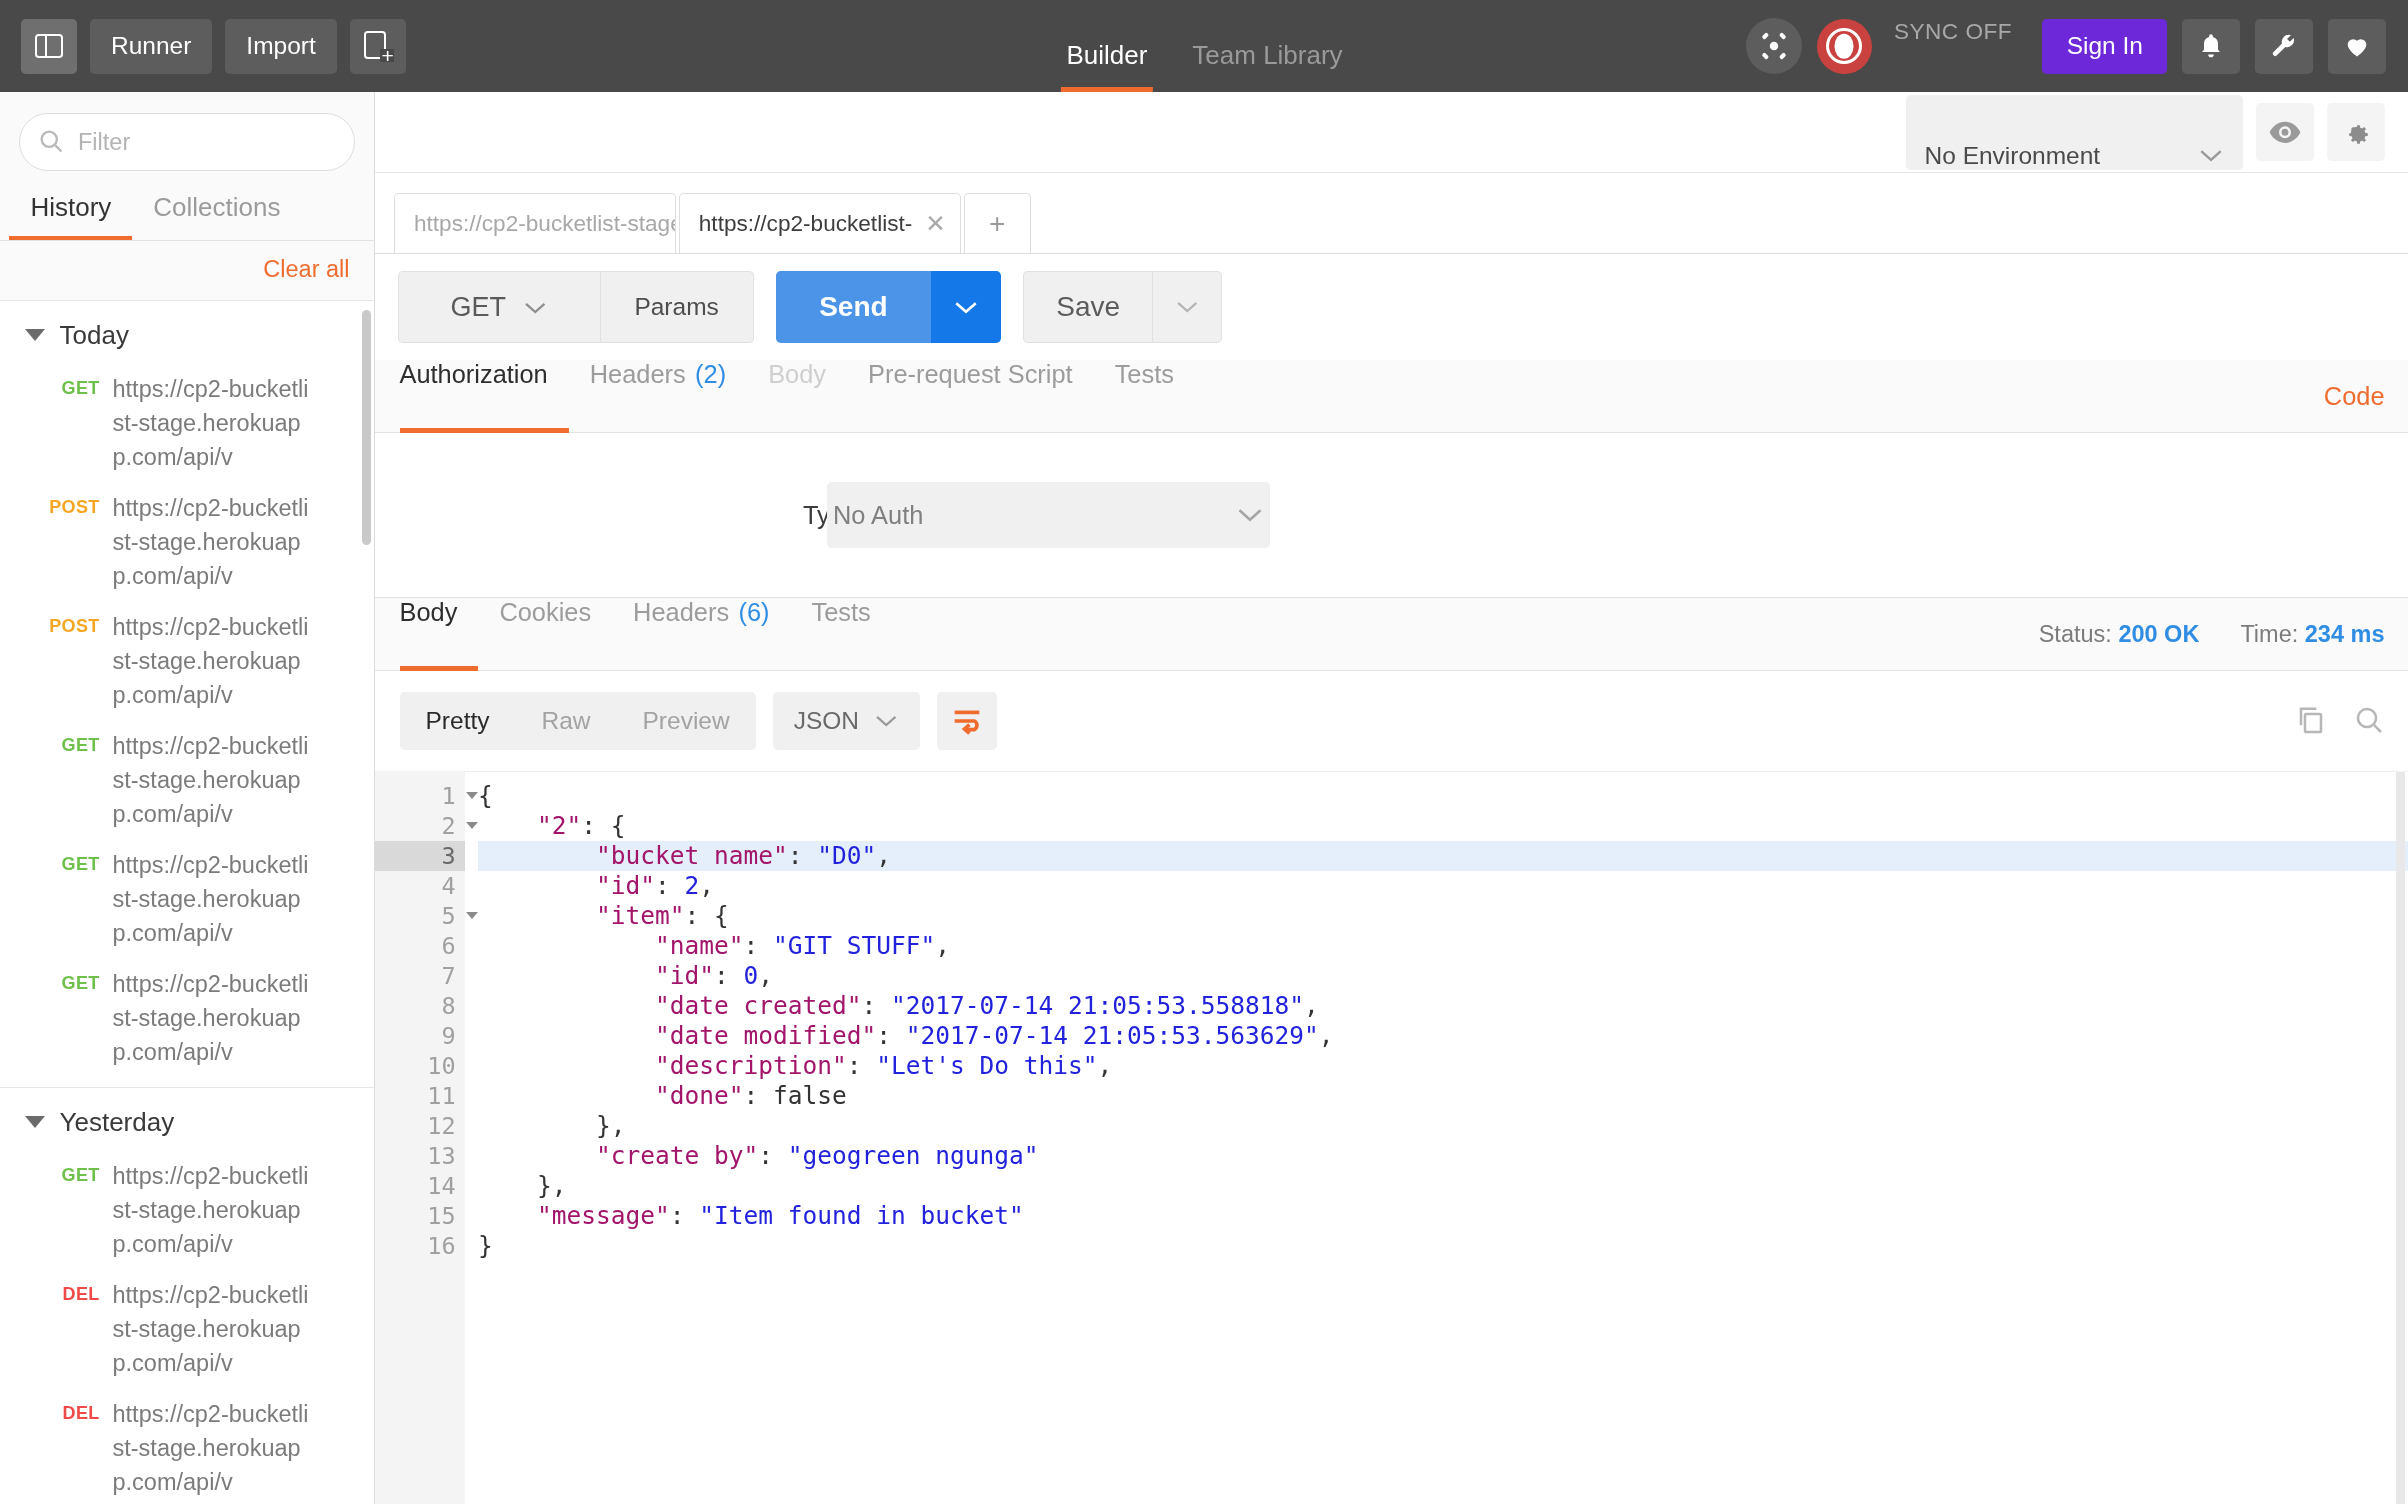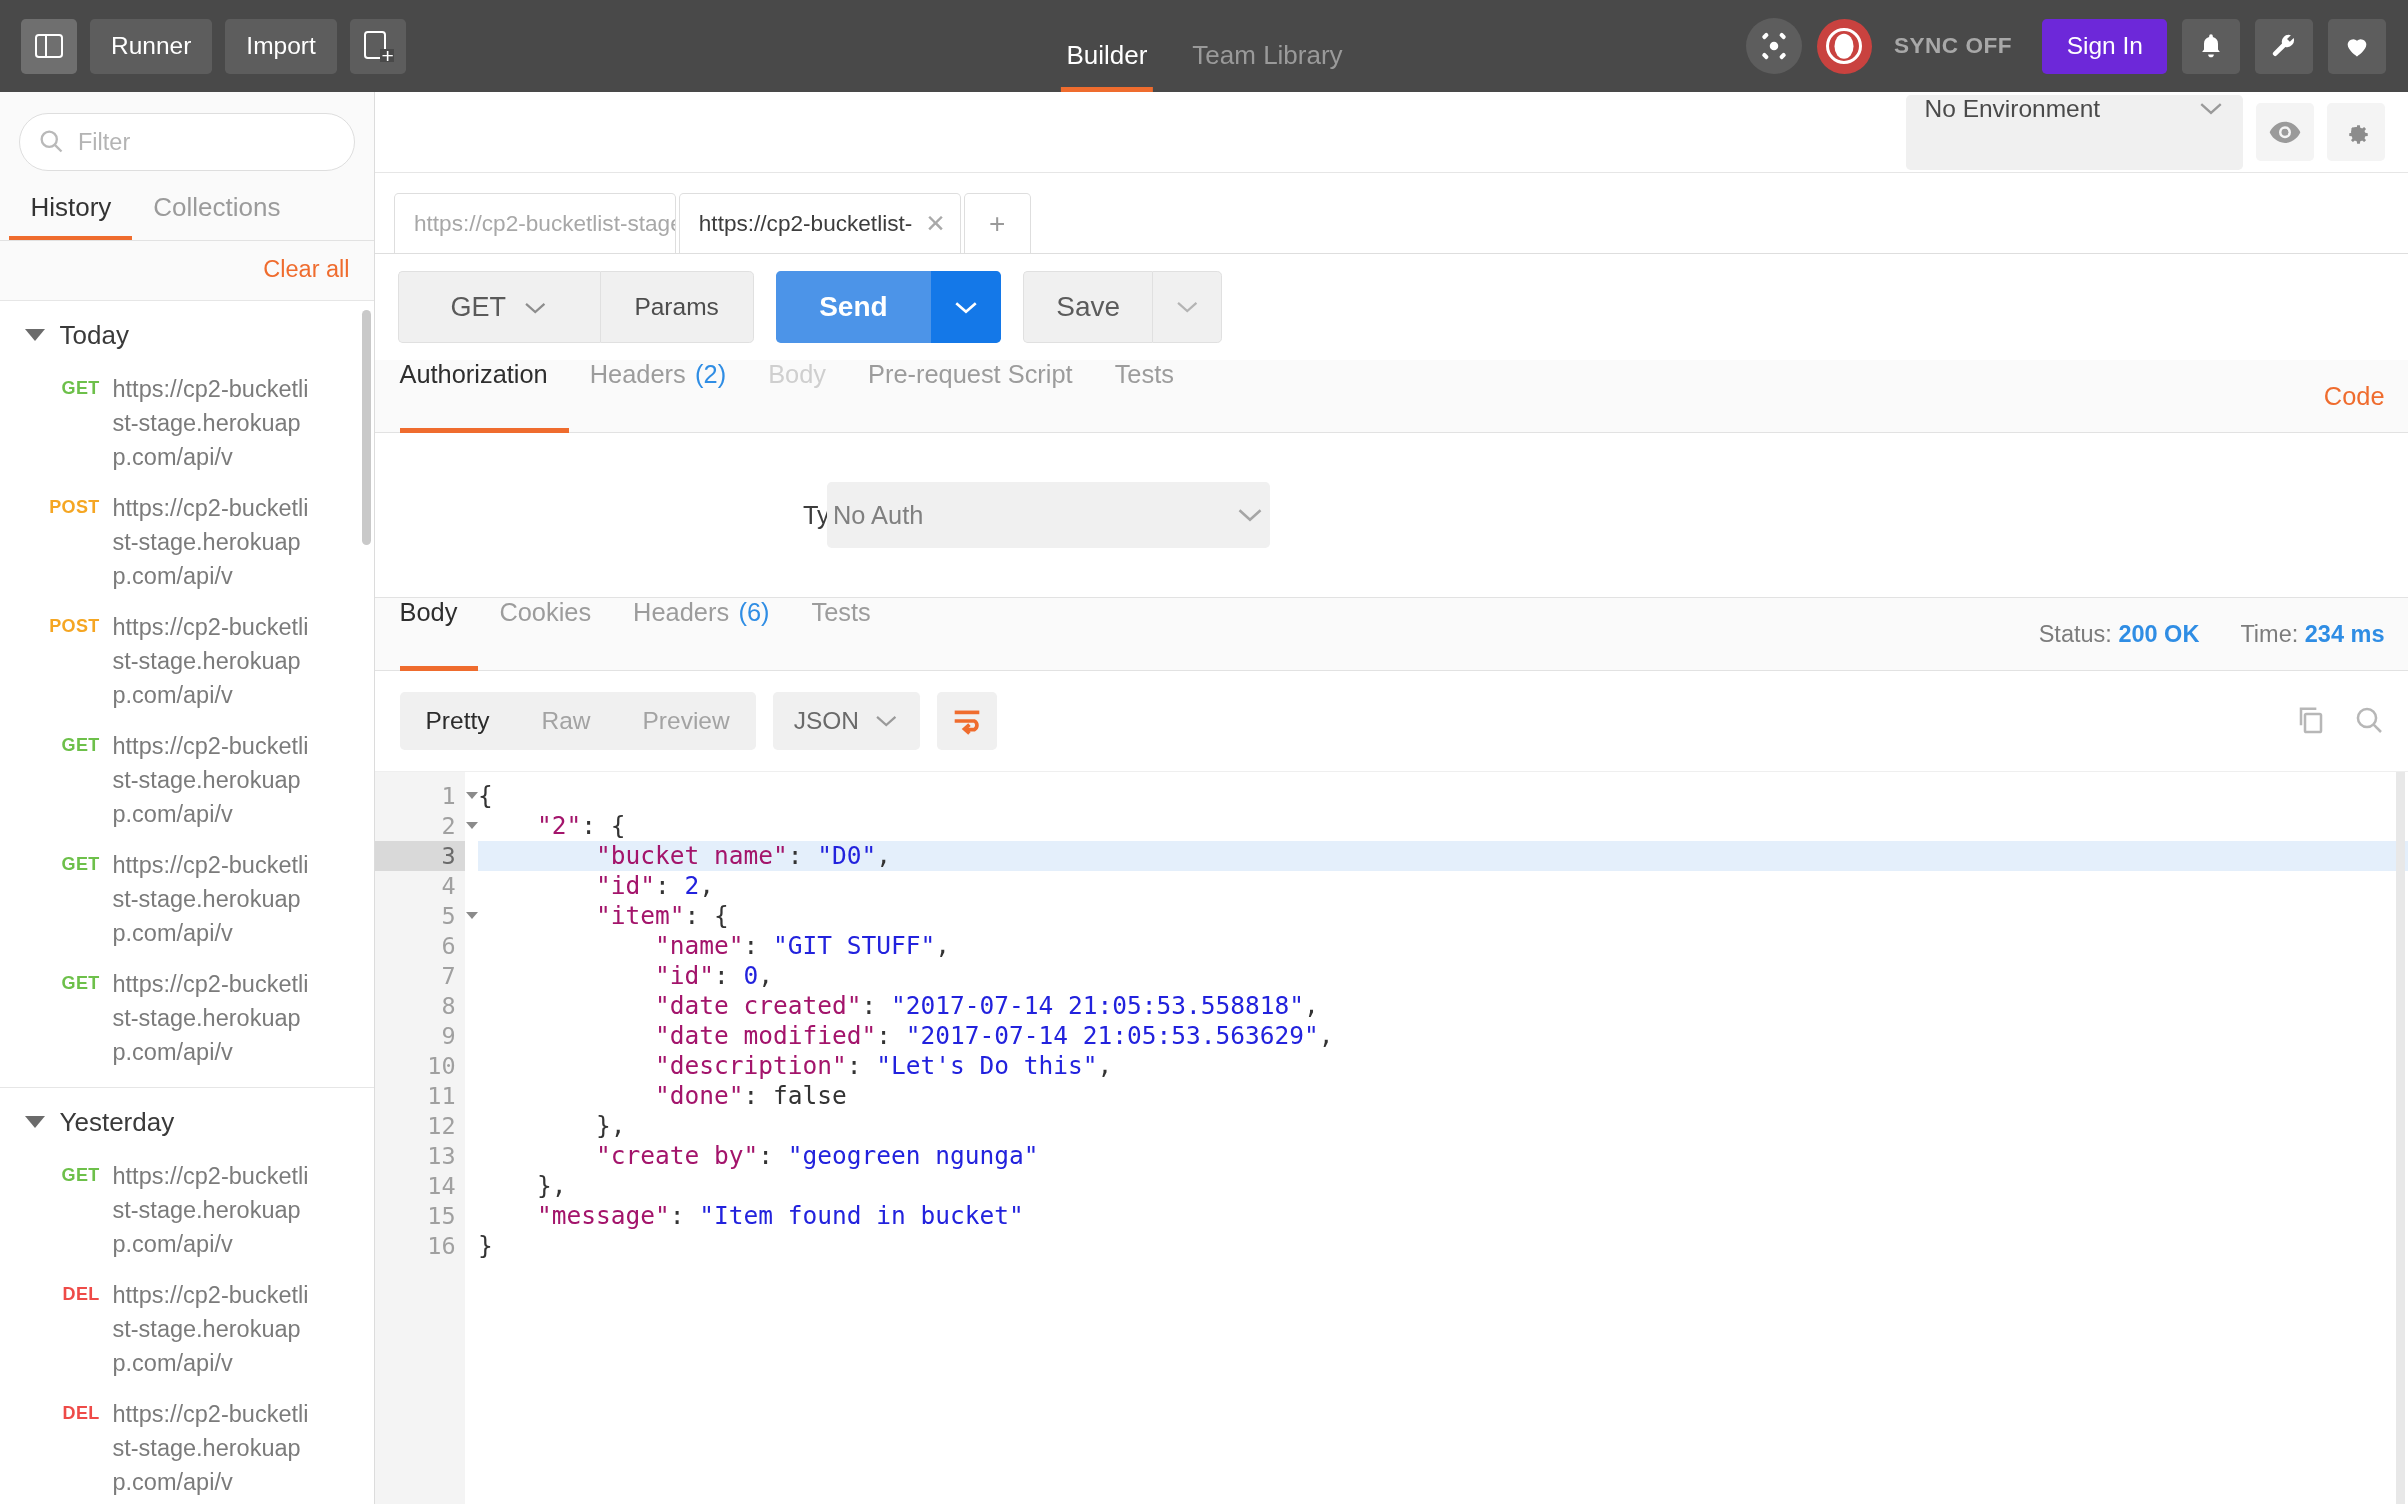--- a/index.html
+++ b/index.html
@@ -58,21 +58,21 @@
   }
 
   .tb-right {
     margin-left: auto; display: flex; align-items: center; gap: 15px;
     padding-right: 22.6px;
   }
   .circ-btn {
     width: 56px; height: 56px; border-radius: 50%; background: #5d5d5d;
     display: flex; align-items: center; justify-content: center; cursor: pointer;
   }
-  .sync-wrap { display: flex; align-items: center; gap: 22px; margin-right: 15px; font-weight: bold; }
+  .sync-wrap { display: flex; gap: 22px; margin-right: 15px; }
   .sync-dot {
     width: 55px; height: 55px; border-radius: 50%; background: #c9423f;
     display:flex; align-items:center; justify-content:center; position:relative;
   }
   .sync-dot .ring {
     width: 36px; height: 36px; border-radius: 50%; border: 3.8px solid #fff;
     position: relative;
   }
   .sync-dot .core {
     position:absolute; left:50%; top:50%; transform: translate(-50%,-50%);
@@ -165,21 +165,21 @@
   
   .main { flex: 1; display: flex; flex-direction: column; min-width: 0; background:#fff; }
 
   .env-row {
     height: 81px; flex: 0 0 81px; display: flex; align-items: center;
     justify-content: flex-end; padding-right: 24.5px; gap: 13px;
     border-bottom: 0.9px solid #e6e6e6; background: #fff;
   }
   .env-select {
     width: 337px; height: 75px; background: #f0f0f0; border-radius: 4.7px;
-    display: flex; align-items: flex-start; justify-content: space-between;
+    display: flex; align-items: flex-end; justify-content: space-between;
     padding: 0 19px; font-size: 24.5px; color: #4a4a4a; cursor: pointer;
   }
   .env-icon-btn {
     width: 58px; height: 58px; background: #f4f4f4; border-radius: 4.7px;
     display: flex; align-items: center; justify-content: center; cursor: pointer;
   }
 
   .req-tabs-row {
     display: flex; align-items: flex-end; padding: 21px 0 0 19px;
     border-bottom: 0.9px solid #dedede; background: #fff; height: 81px;

